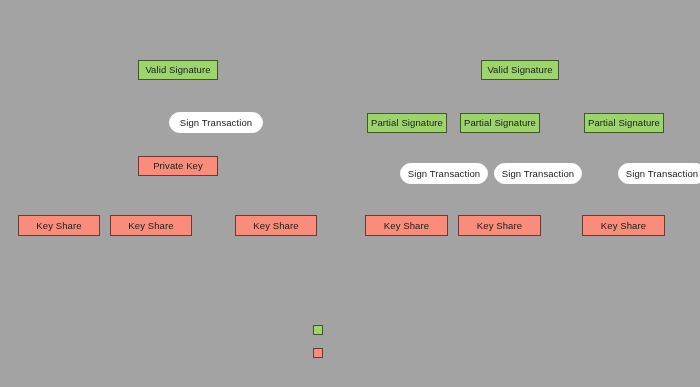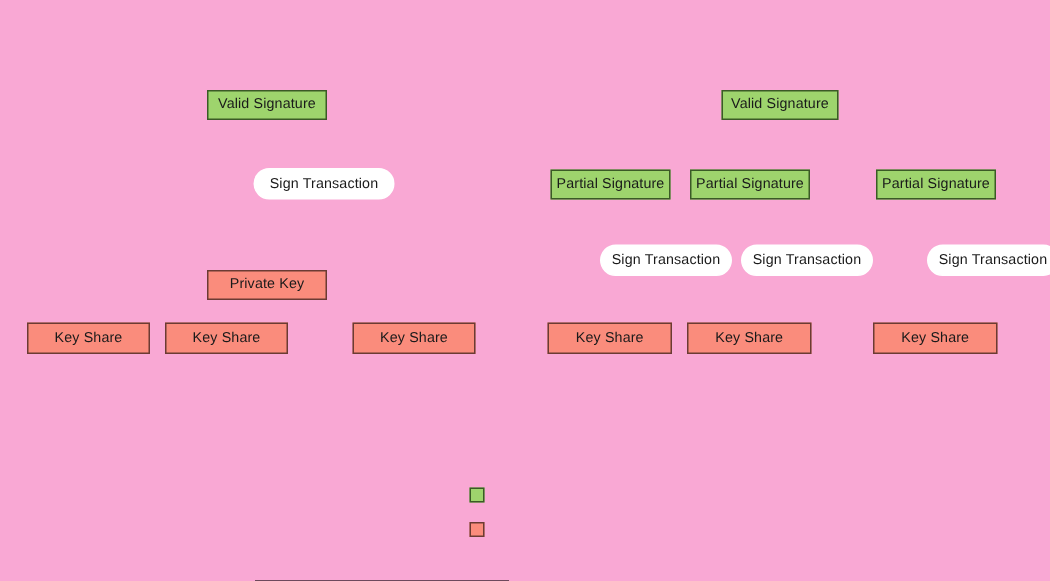--- a/index.html
+++ b/index.html
@@ -5,21 +5,21 @@
 <style>
   html, body {
     margin: 0;
     padding: 0;
     background: #000000;
   }
   #canvas {
     position: relative;
     width: 700px;
     height: 387px;
-    background: #f9a8d4;
+    background: #a3a3a3;
     overflow: hidden;
     font-family: "Liberation Sans", sans-serif;
   }
   .node {
     position: absolute;
     box-sizing: border-box;
     display: flex;
     align-items: center;
     justify-content: center;
     text-align: center;
@@ -68,21 +68,21 @@
 
   <div>
     <div class="node green" style="left:138px;top:60px;width:80px;height:20px;">
       <span>Valid Signature</span>
     </div>
 
     <div class="node white" style="left:131px;top:112px;width:94px;height:21px;">
       <span>Sign Transaction</span>
     </div>
 
-    <div class="node red" style="left:138px;top:180px;width:80px;height:20px;">
+    <div class="node red" style="left:138px;top:156px;width:80px;height:20px;">
       <span>Private Key</span>
     </div>
 
     <div class="node red" style="left:18px;top:215px;width:82px;height:21px;">
       <span>Key Share</span>
     </div>
 
     <div class="node red" style="left:110px;top:215px;width:82px;height:21px;">
       <span>Key Share</span>
     </div>

